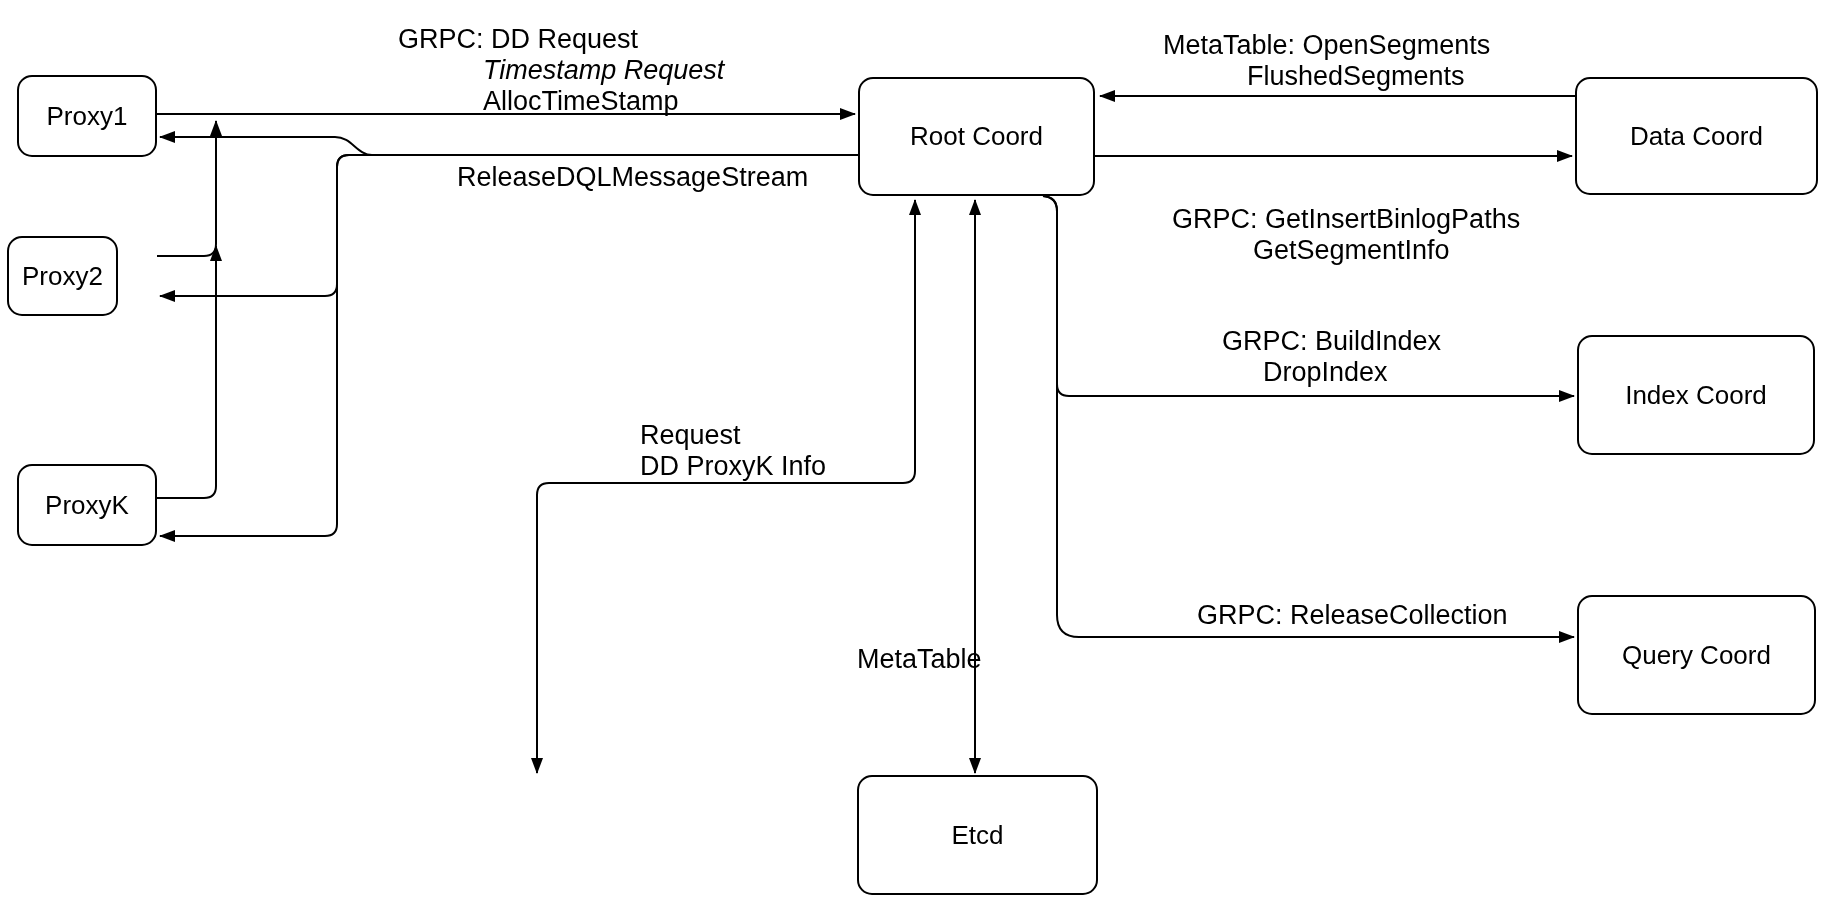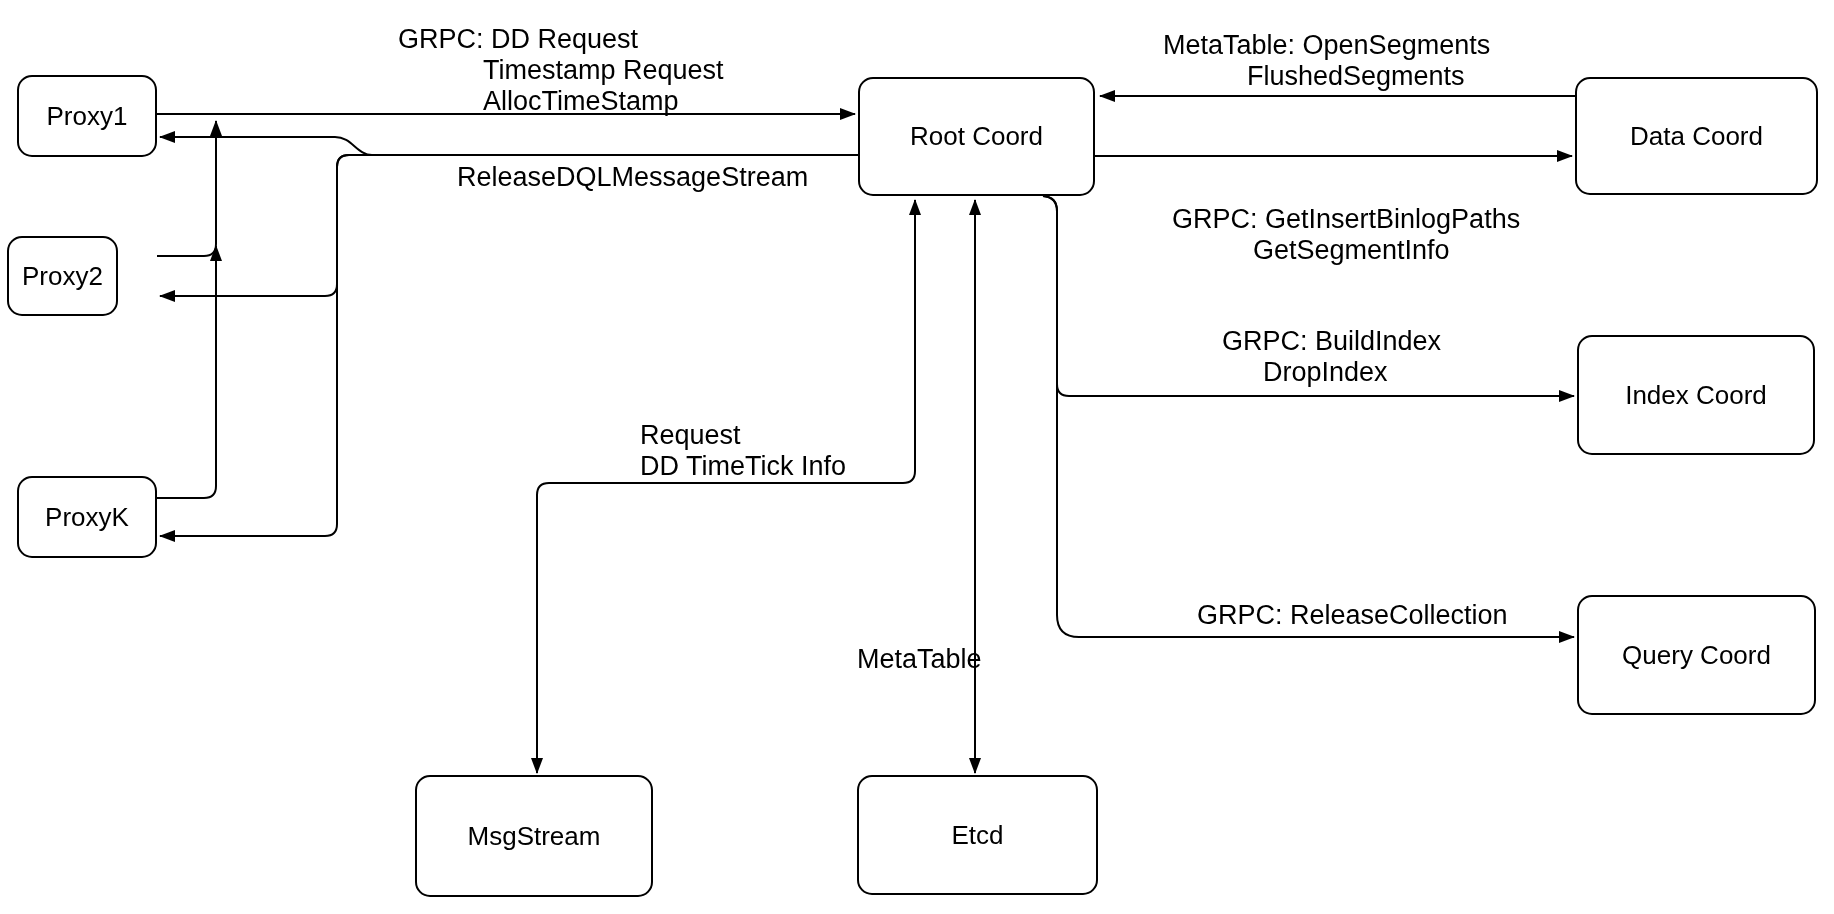--- a/index.html
+++ b/index.html
@@ -57,45 +57,42 @@
       <path d="M 975 200 L 975 773" marker-start="url(#arrS)" marker-end="url(#arr)"></path>
     </g>
   </svg>
 
   <div class="node" style="left:17px;top:75px;width:140px;height:82px;">
     <span>Proxy1</span>
   </div>
   <div class="node" style="left:7px;top:236px;width:111px;height:80px;">
     <span>Proxy2</span>
   </div>
-  <div class="node" style="left:17px;top:476px;width:140px;height:82px;">
+  <div class="node" style="left:17px;top:464px;width:140px;height:82px;">
     <span>ProxyK</span>
   </div>
   <div class="node" style="left:858px;top:77px;width:237px;height:119px;">
     <span>Root Coord</span>
   </div>
   <div class="node" style="left:1575px;top:77px;width:243px;height:118px;">
     <span>Data Coord</span>
   </div>
   <div class="node" style="left:1577px;top:335px;width:238px;height:120px;">
     <span>Index Coord</span>
   </div>
   <div class="node" style="left:1577px;top:595px;width:239px;height:120px;">
     <span>Query Coord</span>
   </div>
-  <div class="node" style="left:415px;top:775px;width:238px;height:122px;">
-    <span>MsgStream</span>
-  </div>
   <div class="node" style="left:857px;top:775px;width:241px;height:120px;">
     <span>Etcd</span>
   </div>
 
   <div class="elabel" style="left:398px;top:24px;">
     <div>GRPC: DD Request</div>
-    <div style="margin-left:85px;">Timestamp Request</div>
+    <div style="margin-left:85px;font-style:italic;">Timestamp Request</div>
     <div style="margin-left:85px;">AllocTimeStamp</div>
   </div>
 
   <div class="elabel" style="left:380px;top:162px;">
     <div style="margin-left:77px;">ReleaseDQLMessageStream</div>
   </div>
 
   <div class="elabel" style="left:1163px;top:30px;">
     <div>MetaTable: OpenSegments</div>
     <div style="margin-left:84px;">FlushedSegments</div>
@@ -110,20 +107,20 @@
     <div>GRPC: BuildIndex</div>
     <div style="margin-left:41px;">DropIndex</div>
   </div>
 
   <div class="elabel" style="left:1197px;top:600px;">
     <div>GRPC: ReleaseCollection</div>
   </div>
 
   <div class="elabel" style="left:640px;top:420px;">
     <div>Request</div>
-    <div>DD TimeTick Info</div>
+    <div>DD ProxyK Info</div>
   </div>
 
   <div class="elabel" style="left:857px;top:644px;">
     <div>MetaTable</div>
   </div>
 
 </div>
 
 </body></html>

